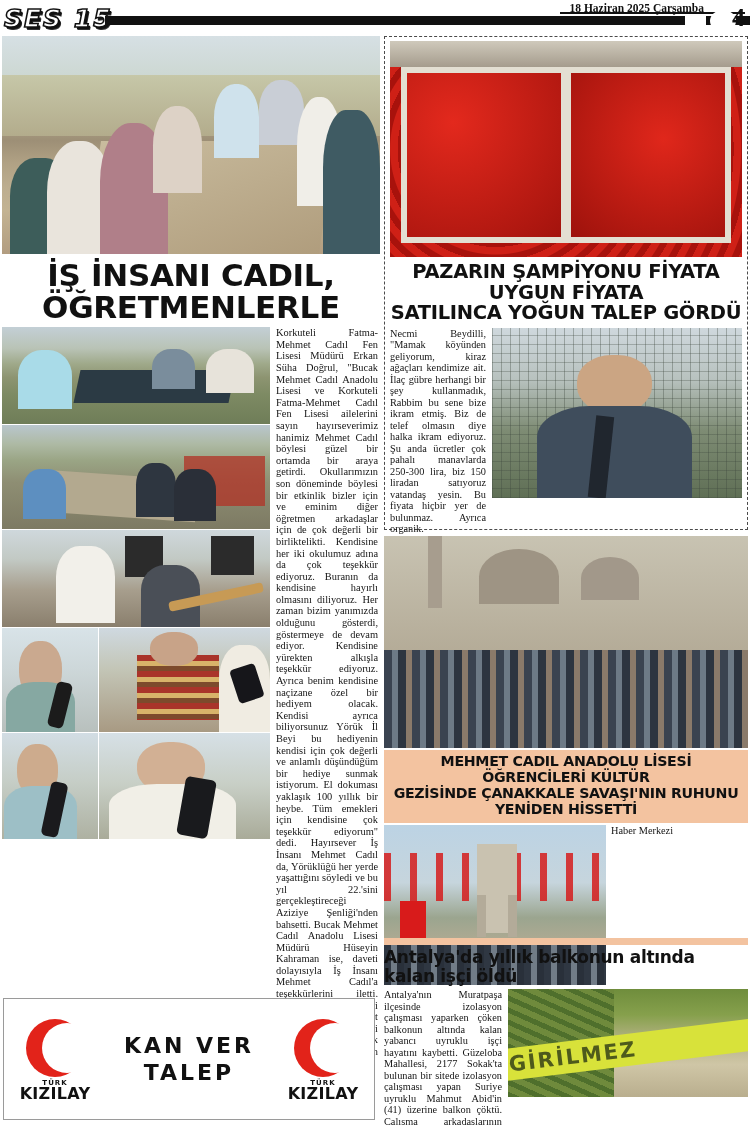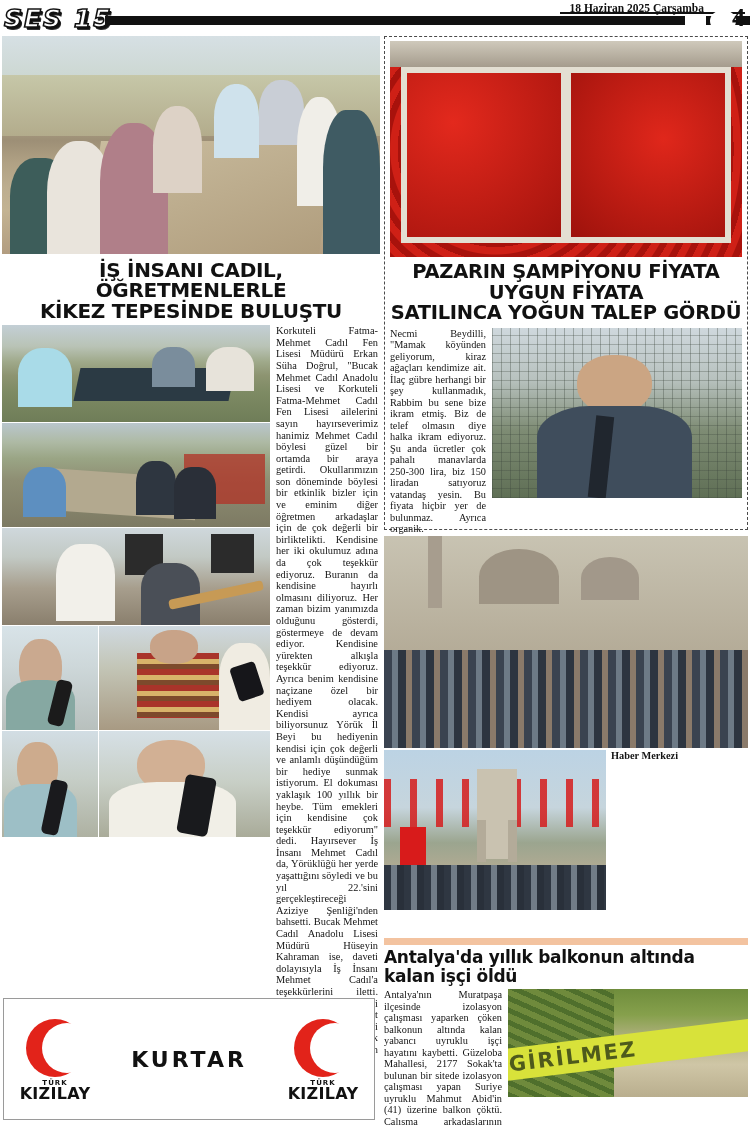--- a/index.html
+++ b/index.html
@@ -78,21 +78,21 @@
   .ph-meeting .p8{position:absolute;left:85%;top:34%;width:15%;height:66%;background:#3f5b63;border-radius:40% 40% 0 0;}
 
   .headline{
     font-family:"DejaVu Sans", sans-serif;
     font-weight:bold;
     text-align:center;
     line-height:1.02;
     letter-spacing:-0.3px;
     color:#111;
   }
-  .h-main{font-size:20px;margin:6px 2px 4px 2px;}
+  .h-main{font-size:31px;margin:6px 2px 4px 2px;}
   .col-text{
     font-family:"Liberation Serif", serif;
     font-size:10.4px;line-height:11.6px;
     text-align:justify;
     hyphens:auto;
     color:#141414;
   }
 
   
   .ph-a{background:linear-gradient(180deg,#c3cfd6 0%,#b9c3b6 22%,#9fa98a 38%,#8d9471 52%,#7d8a63 70%,#6f7d58 100%);position:relative;}
@@ -290,21 +290,20 @@
         <div class="p3"></div>
         <div class="p4"></div>
       <div class="p5"></div>
         <div class="p6"></div>
         <div class="p7"></div>
         <div class="p8"></div>
     </div>
 
     <div class="headline h-main">
       <div>İŞ İNSANI CADIL, ÖĞRETMENLERLE</div>
-      <div>KİKEZ TEPESİNDE BULUŞTU</div>
     </div>
 
     <div style="position:relative;display:flex;gap:6px;align-items:flex-start;">
       <div style="width:268px;">
         <div class="photo ph-a" style="height:97px;">
           <div class="t"></div>
             <div class="m1"></div>
             <div class="m2"></div>
             <div class="m3"></div>
         </div>
@@ -358,21 +357,22 @@
 
   </div>
 
   <div class="kizilay-ad">
     <div class="kz-logo">
       <div class="crescent"></div>
       <div class="kz-txt1">TÜRK</div>
       <div class="kz-txt2">KIZILAY</div>
     </div>
     <div class="kz-slogan">
-      <div>KURTAR</div>
+      <div>KAN VER</div>
+      <div>TALEP</div>
     </div>
     <div class="kz-logo">
       <div class="crescent"></div>
       <div class="kz-txt1">TÜRK</div>
       <div class="kz-txt2">KIZILAY</div>
     </div>
   </div>
 
   <div class="right-col">
 
@@ -408,32 +408,36 @@
 
     <div style="position:absolute;left:0;top:500px;width:364px;">
       <div class="photo ph-group">
         <div class="wall"></div>
           <div class="minaret"></div>
           <div class="dome"></div>
           <div class="dome2"></div>
           <div class="crowd"></div>
       </div>
 
+      <div class="headline-band" style="margin-top:2px;">
+        <div class="h-band-txt">MEHMET CADIL ANADOLU LİSESİ ÖĞRENCİLERİ KÜLTÜR</div>
+        <div class="h-band-txt">GEZİSİNDE ÇANAKKALE SAVAŞI'NIN RUHUNU YENİDEN HİSSETTİ</div>
+      </div>
 
       <div style="display:flex;gap:5px;align-items:flex-start;margin-top:2px;">
         <div class="photo ph-canakkale" style="width:222px;">
           <div class="flags"></div>
             <div class="monument"></div>
             <div class="leg1"></div>
             <div class="leg2"></div>
           <div class="bigflag"></div>
             <div class="crowd"></div>
         </div>
         <div style="width:137px;">
-          <div class="rtext" style="font-weight:bold;">Haber Merkezi</div>
+          <div class="rtext" style="font-weight:normal;">Haber Merkezi</div>
         </div>
       </div>
     </div>
 
     <div style="position:absolute;left:0;top:902px;width:364px;">
       <div class="band-peach"></div>
       <div class="h-band-txt2" style="margin:3px 0 4px 0;">Antalya'da yıllık balkonun altında kalan işçi öldü</div>
 
       <div style="display:flex;gap:6px;align-items:flex-start;">
         <div style="width:118px;">

